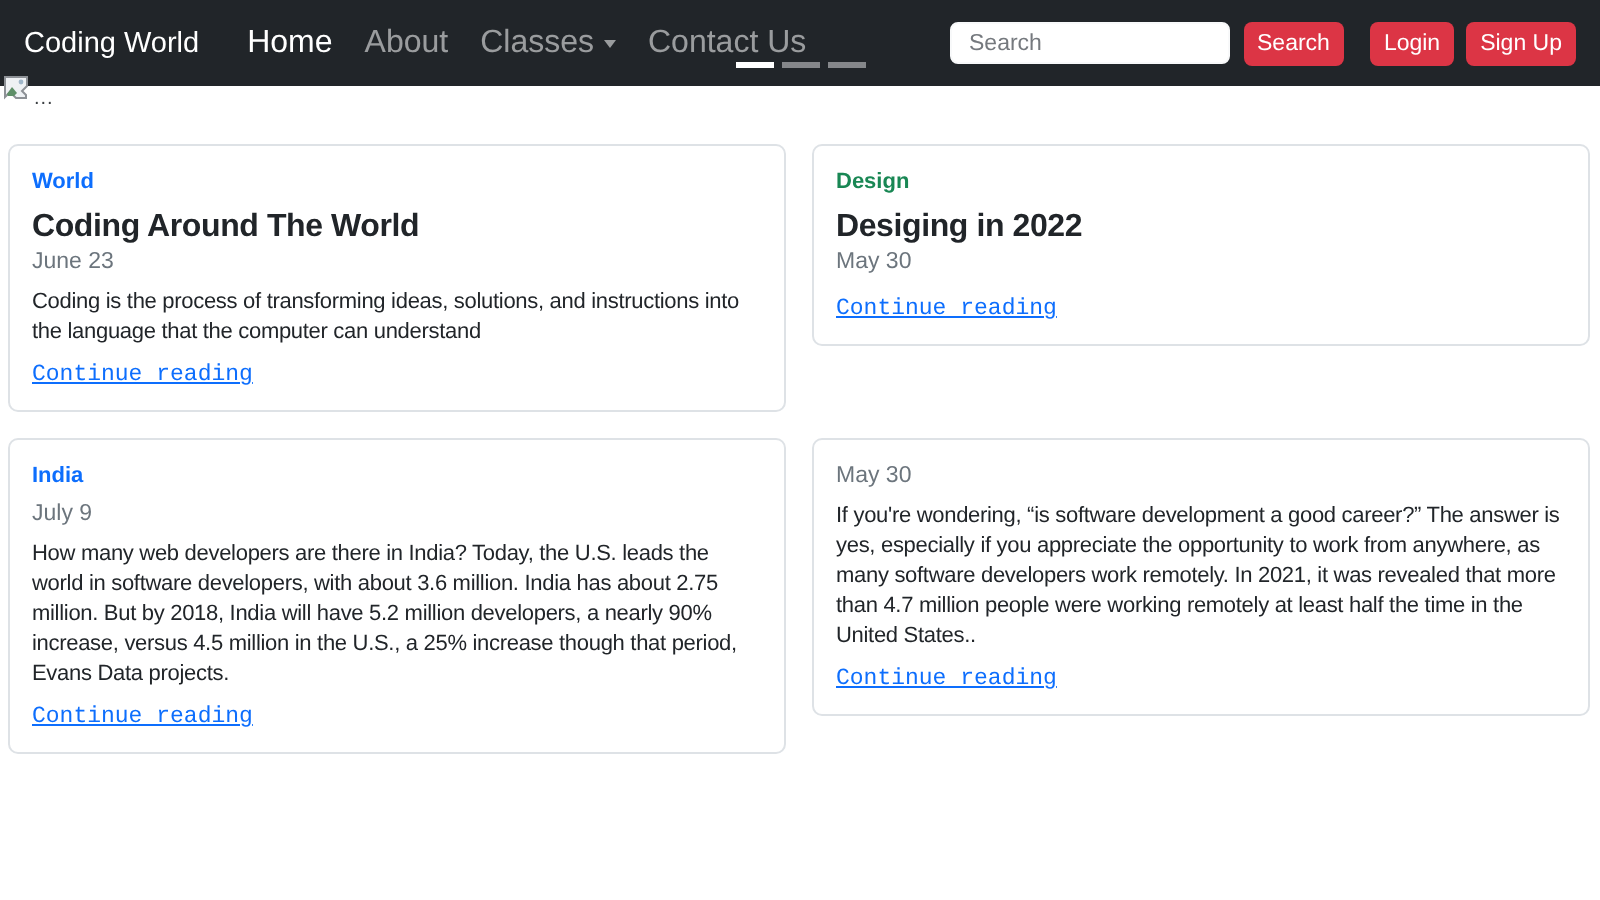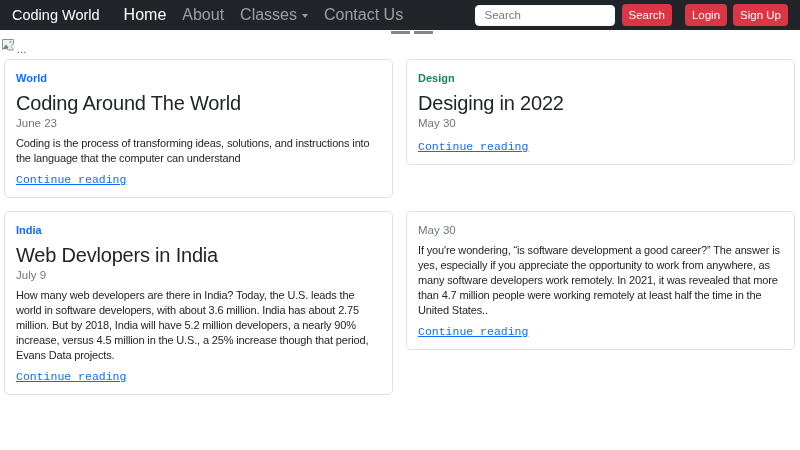--- a/index.html
+++ b/index.html
@@ -5,21 +5,21 @@
   * { box-sizing: border-box; margin: 0; padding: 0; }
   html, body { width: 800px; height: 450px; overflow: hidden; }
   body {
     font-family: "Liberation Sans", sans-serif;
     background: #ffffff;
     position: relative;
   }
 
   
   .navbar {
-    height: 30px;
+    height: 43px;
     background: #212529;
     display: flex;
     align-items: center;
     padding: 0 12px;
   }
   .brand { color: #fff; font-size: 14.5px; margin-right: 16px; text-decoration: none; }
   .nav-links { display: flex; align-items: center; list-style: none; }
   .nav-link {
     font-size: 16px;
     color: rgba(255,255,255,0.55);
@@ -86,21 +86,21 @@
     gap: 13px;
   }
   .card {
     background: #fff;
     border: 1px solid #dee2e6;
     border-radius: 5px;
     padding: 12px 11px 10px;
   }
   .card-tag { font-size: 11px; font-weight: 700; margin-bottom: 7px; }
   .card-title {
-    font-size: 20px; font-weight: 400; color: #212529;
+    font-size: 16px; font-weight: 700; color: #212529;
     line-height: 1.2; letter-spacing: -0.2px; margin-bottom: 2px;
   }
   .card-date { font-size: 11.5px; color: #6c757d; margin-bottom: 7px; }
   .card-text {
     font-size: 11px; letter-spacing: -0.15px; line-height: 15px;
     color: #212529; margin-bottom: 3px;
   }
   .card-link { font-size: 11.5px; color: #0d6efd; text-decoration: underline; cursor: pointer; font-family: Liberation Mono, monospace; }
 </style>
 </head>
@@ -151,21 +151,20 @@
 
   <article class="card">
     <div class="card-tag" style="color: rgb(25, 135, 84);">Design</div>
     <h2 class="card-title">Desiging in 2022</h2>
     <div class="card-date">May 30</div>
     <a class="card-link">Continue reading</a>
   </article>
 
   <article class="card">
     <div class="card-tag" style="color: rgb(13, 110, 253);">India</div>
-    <h2 class="card-title">Web Devlopers in India</h2>
     <div class="card-date">July 9</div>
     <p class="card-text">How many web developers are there in India? Today, the U.S. leads the world in software developers, with about 3.6 million. India has about 2.75 million. But by 2018, India will have 5.2 million developers, a nearly 90% increase, versus 4.5 million in the U.S., a 25% increase though that period, Evans Data projects.</p>
     <a class="card-link">Continue reading</a>
   </article>
 
   <article class="card">
     <div class="card-date">May 30</div>
     <p class="card-text">If you're wondering, “is software development a good career?” The answer is yes, especially if you appreciate the opportunity to work from anywhere, as many software developers work remotely. In 2021, it was revealed that more than 4.7 million people were working remotely at least half the time in the United States..</p>
     <a class="card-link">Continue reading</a>
   </article>

